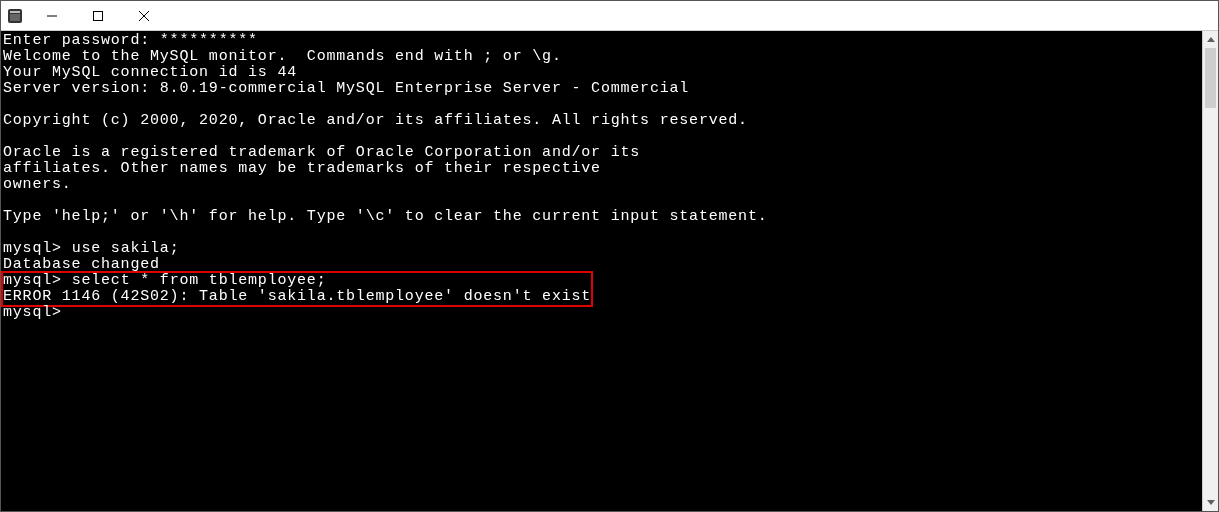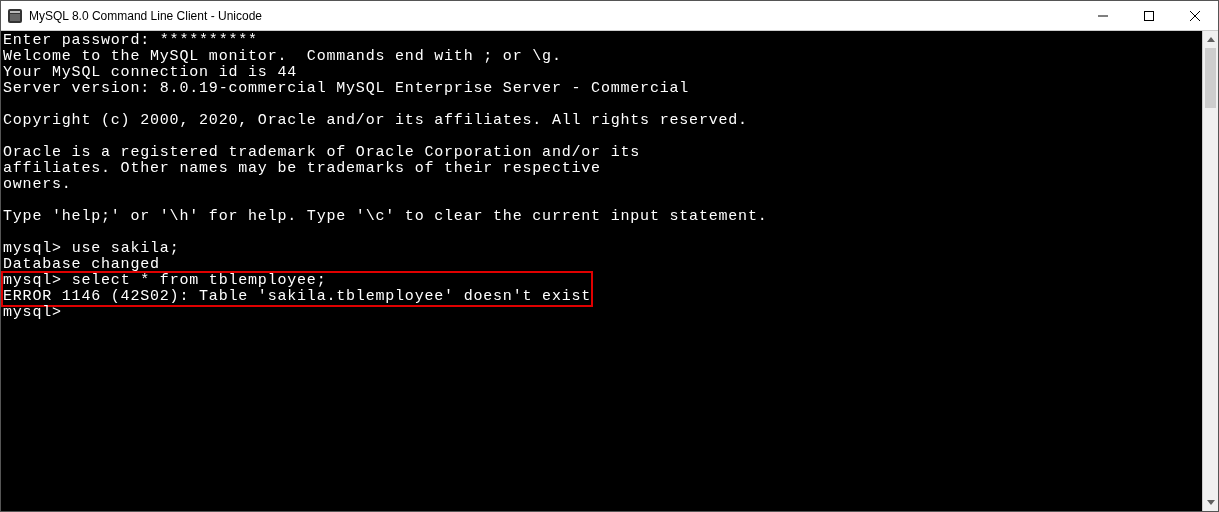--- a/index.html
+++ b/index.html
@@ -94,21 +94,20 @@
 <body>
 
 <div class="titlebar">
   <span class="app-icon">
     <svg width="16" height="16" viewBox="0 0 16 16">
       <rect x="1" y="1" width="14" height="14" fill="#333" rx="2"></rect>
       <rect x="3" y="3" width="10" height="2" fill="#bbb"></rect>
       <rect x="3" y="6" width="10" height="7" fill="#666"></rect>
     </svg>
   </span>
-  <span class="title-text">MySQL 8.0 Command Line Client - Unicode</span>
   <div class="win-controls">
     <div class="win-btn">
       <svg width="10" height="10" viewBox="0 0 10 10">
           <line x1="0" y1="5" x2="10" y2="5" stroke="#000" stroke-width="1"></line>
         </svg>
     </div>
     <div class="win-btn">
       <svg width="10" height="10" viewBox="0 0 10 10">
           <rect x="0.5" y="0.5" width="9" height="9" fill="none" stroke="#000" stroke-width="1"></rect>
         </svg>

